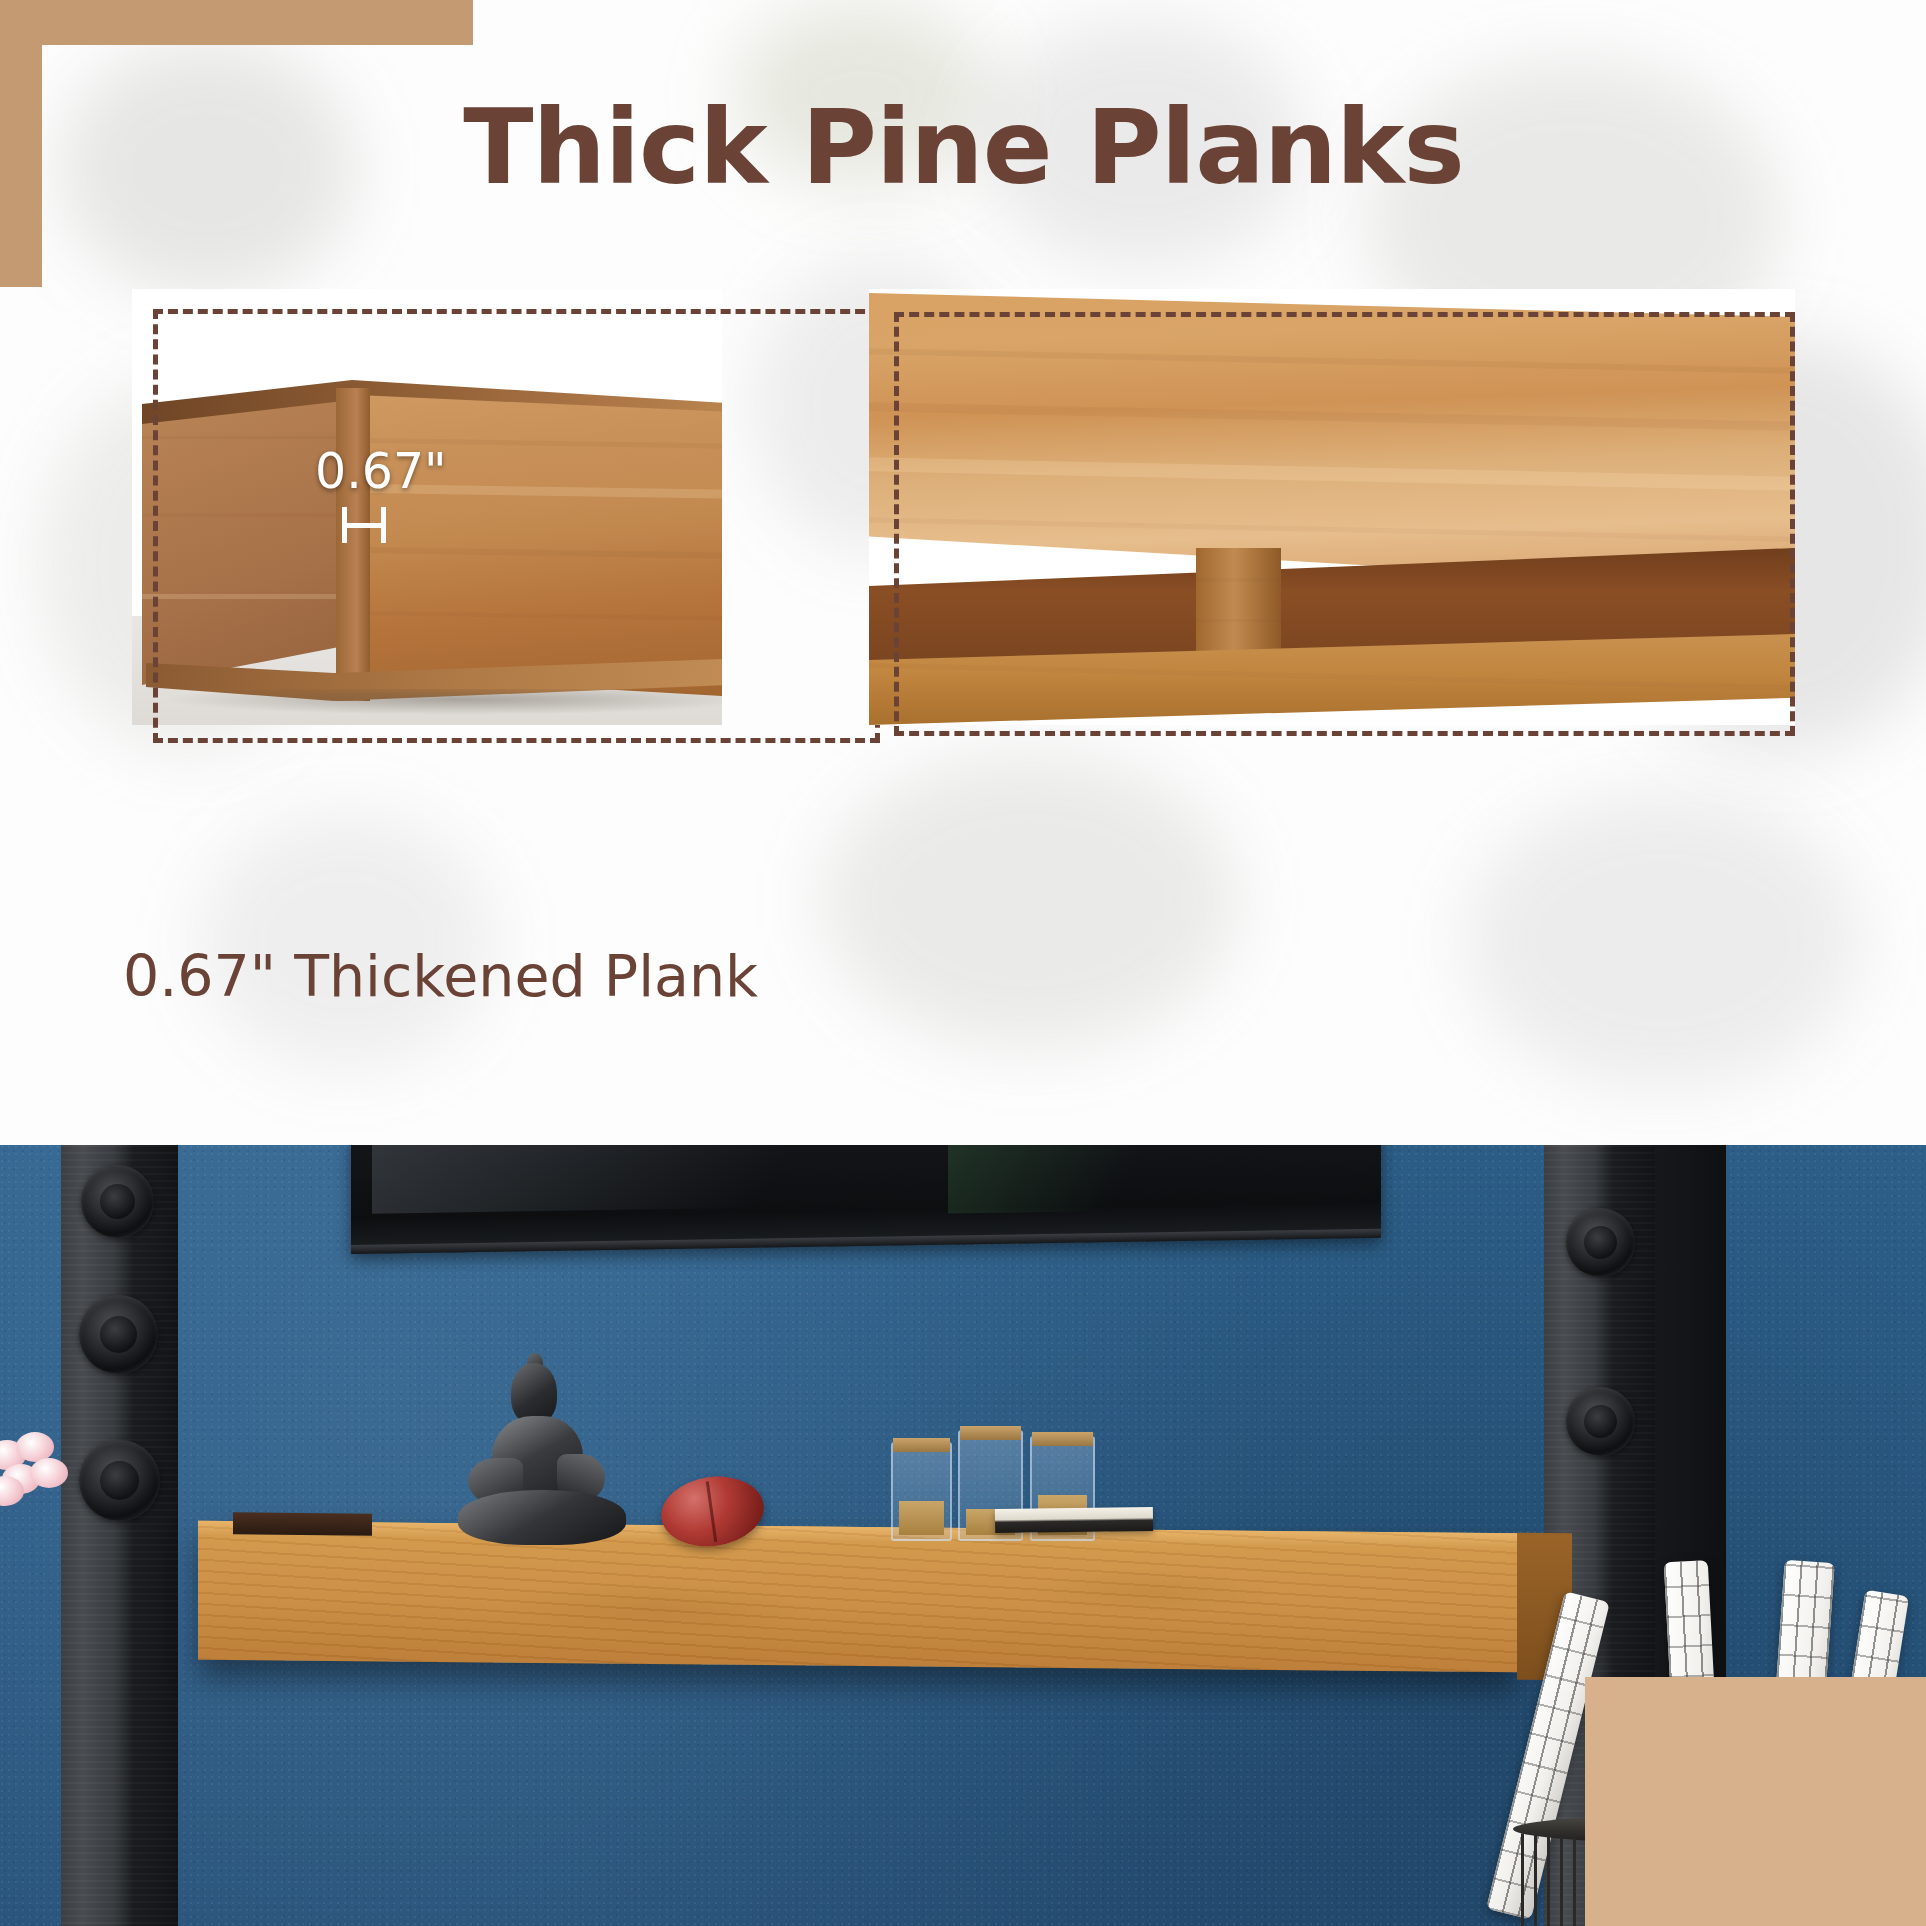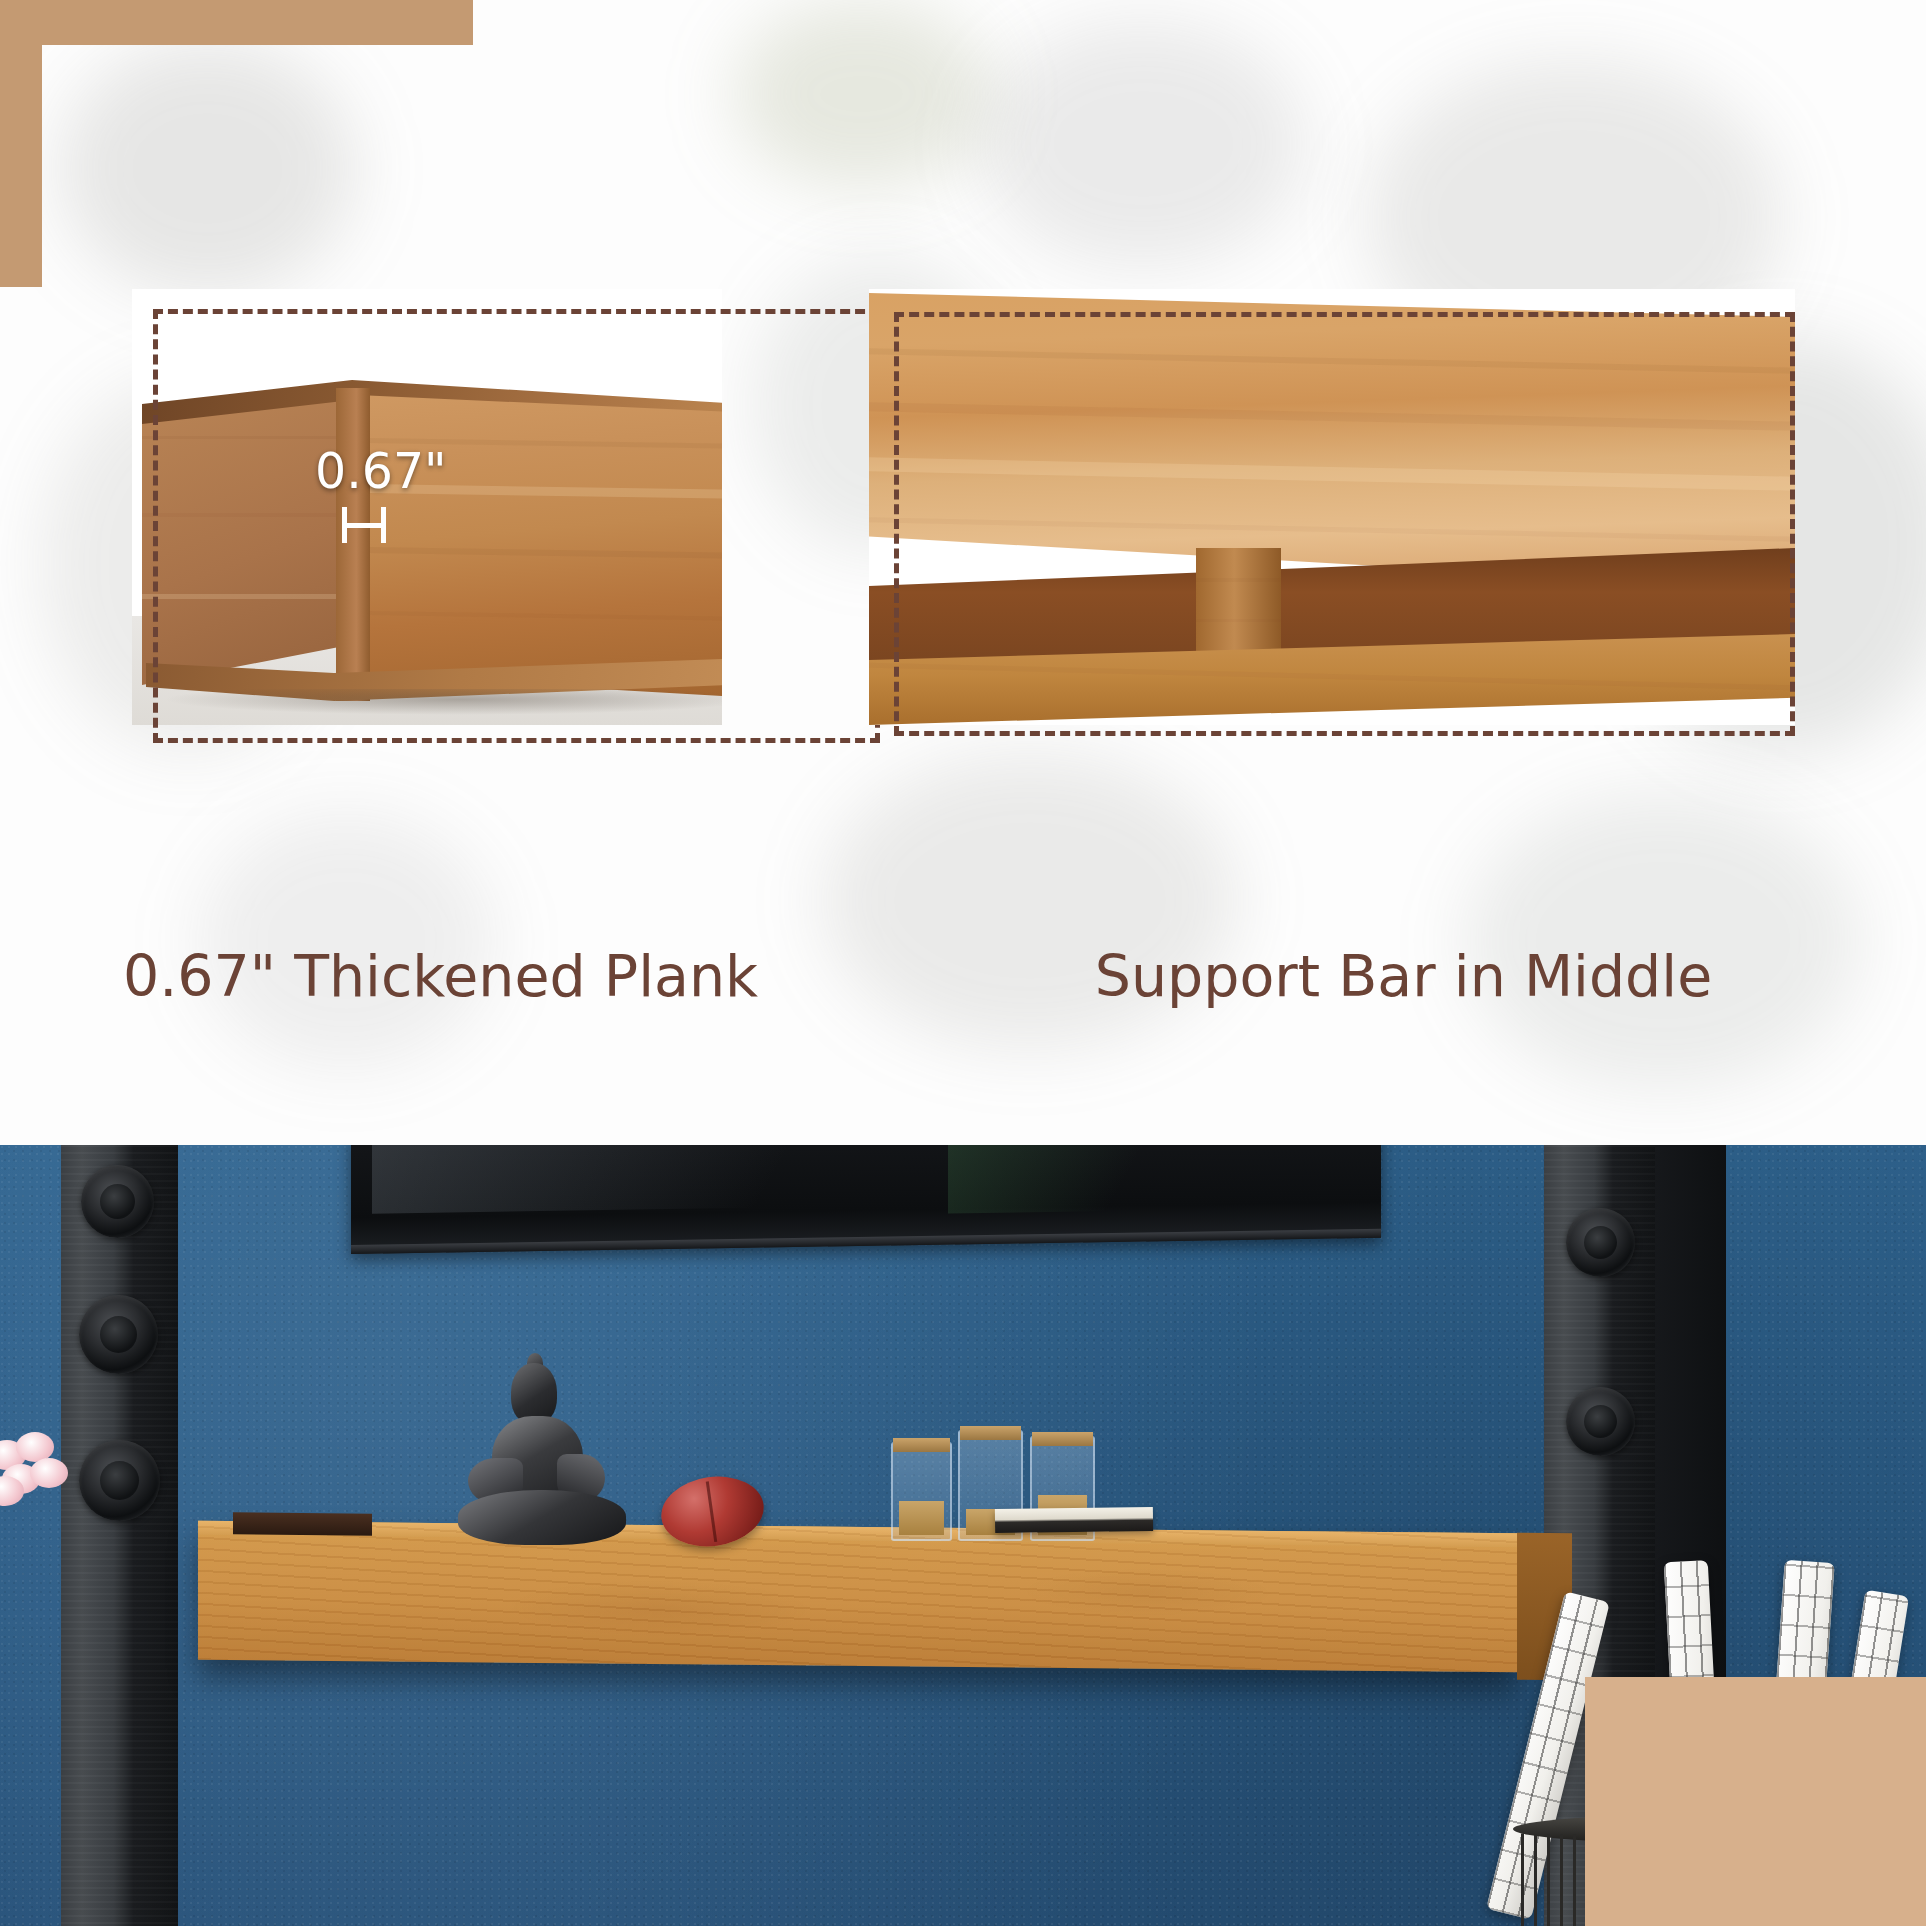--- a/index.html
+++ b/index.html
@@ -238,20 +238,21 @@
   <div class="shadow-blob" style="left:752px; top:257px; width:257px; height:297px; background:rgba(118,120,116,.13);"></div>
   <div class="shadow-blob" style="left:822px; top:752px; width:416px; height:297px; background:rgba(118,120,116,.14);"></div>
   <div class="shadow-blob" style="left:1465px;top:792px; width:396px; height:297px; background:rgba(118,120,116,.13);"></div>
   <div class="shadow-blob" style="left:198px; top:812px; width:297px; height:257px; background:rgba(120,122,118,.11);"></div>
 
   <div id="corner-bracket">
     <div class="bar-h" style="background:#c49a72;"></div>
     <div class="bar-v" style="background:#c49a72;"></div>
   </div>
 
+  <div id="title">Thick Pine Planks</div>
 
   <div id="card-left" class="photo-card">
 
     <div style="position:absolute;left:0;top:327px;width:100%;height:109px;background:linear-gradient(180deg,#e9e7e4,#dedbd6);"></div>
 
     <div class="wood" style="left:10px; top:107px; width:210px; height:289px;
                 background:linear-gradient(160deg,#b98455 0%,#a9734a 55%,#96633d 100%);
                 clip-path:polygon(0 12px, 100% 0, 100% 86%, 0 100%);">
       <div class="grain" style="left:0;top:40px;width:100%;height:3px;opacity:.5;"></div>
       <div class="grain" style="left:0;top:117px;width:100%;height:4px;opacity:.4;"></div>
@@ -317,21 +318,20 @@
 
     <div class="wood" style="left:0; top:345px; width:926px; height:91px;
                 background:linear-gradient(180deg,#c9914f 0%,#c0863f 45%,#a96f2d 100%);
                 clip-path:polygon(0 26px, 100% 0, 100% 70%, 0 100%);">
       <div class="grain" style="left:0;top:40px;width:100%;height:5px;opacity:.3;transform:rotate(1.4deg);"></div>
     </div>
   </div>
   <div id="frame-right" class="dash-frame"></div>
 
   <div id="caption-left" class="caption">0.67" Thickened Plank</div>
-  <div id="caption-right" class="caption">Support Bar in Middle</div>
 </div>
 
 <div id="bottom-section">
   <div id="blue-wall"></div>
   <div id="stucco"></div>
 
   <div id="tv">
     <div class="screen-glow"></div>
     <div class="screen-glow2"></div>
     <div class="bezel-bottom"></div>

